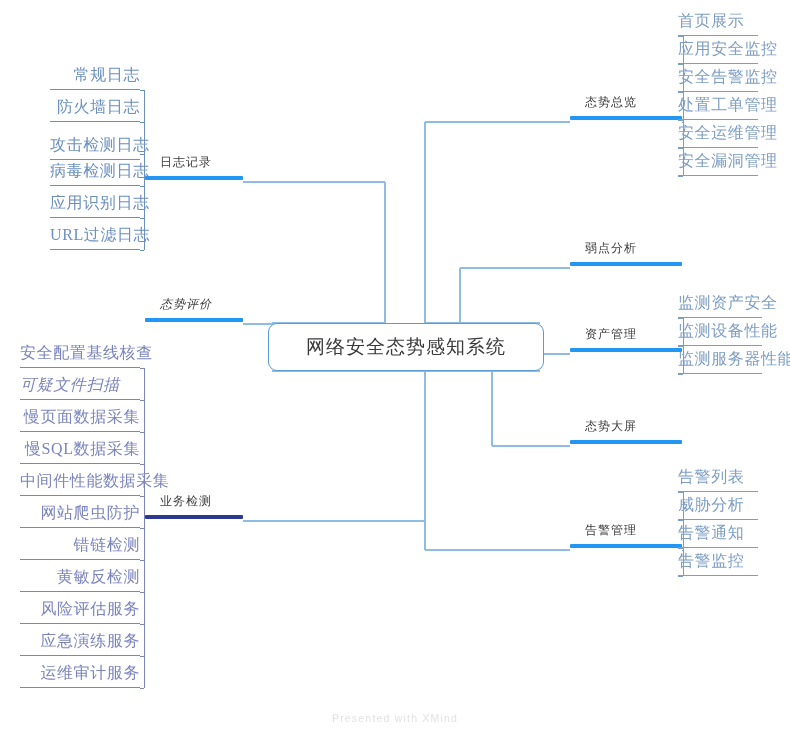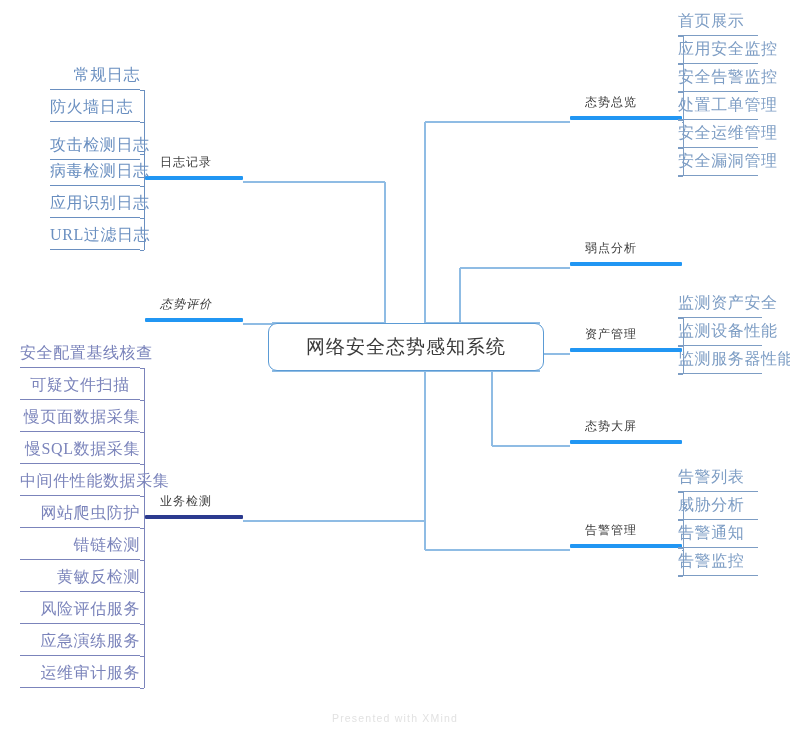--- a/index.html
+++ b/index.html
@@ -250,21 +250,21 @@
       </div>
       <div class="branch" style="left: 145px; top: 154px; width: 98px; height: 26px;">
         <div class="branch-label" style="left: 15px;">日志记录</div>
         <div class="branch-bar" style="width: 98px; background: rgb(33, 150, 243);"></div>
       </div>
       <div class="leaf" style="left: 50px; top: 70px; width: 90px; height: 20px;">
         <div class="leaf-label" style="color: rgb(106, 143, 192); width: 90px; text-align: right;">常规日志</div>
         <div class="leaf-bar" style="width: 90px; background: rgb(106, 143, 192);"></div>
       </div>
       <div class="leaf" style="left: 50px; top: 102px; width: 90px; height: 20px;">
-        <div class="leaf-label" style="color: rgb(106, 143, 192); width: 90px; text-align: left;">防火墙日志</div>
+        <div class="leaf-label" style="color: rgb(106, 143, 192); width: 90px; text-align: right;">防火墙日志</div>
         <div class="leaf-bar" style="width: 90px; background: rgb(106, 143, 192);"></div>
       </div>
       <div class="leaf" style="left: 50px; top: 134px; width: 90px; height: 20px; margin-top: 6px;">
         <div class="leaf-label" style="color: rgb(106, 143, 192); width: 90px; text-align: right;">攻击检测日志</div>
         <div class="leaf-bar" style="width: 90px; background: rgb(106, 143, 192);"></div>
       </div>
       <div class="leaf" style="left: 50px; top: 166px; width: 90px; height: 20px;">
         <div class="leaf-label" style="color: rgb(106, 143, 192); width: 90px; text-align: right;">病毒检测日志</div>
         <div class="leaf-bar" style="width: 90px; background: rgb(106, 143, 192);"></div>
       </div>
@@ -282,21 +282,21 @@
       </div>
       <div class="branch" style="left: 145px; top: 493px; width: 98px; height: 26px;">
         <div class="branch-label" style="left: 15px;">业务检测</div>
         <div class="branch-bar" style="width: 98px; background: rgb(43, 58, 143);"></div>
       </div>
       <div class="leaf" style="left: 20px; top: 348px; width: 120px; height: 20px;">
         <div class="leaf-label" style="color: rgb(123, 132, 187); width: 120px; text-align: right;">安全配置基线核查</div>
         <div class="leaf-bar" style="width: 120px; background: rgb(123, 132, 187);"></div>
       </div>
       <div class="leaf" style="left: 20px; top: 380px; width: 120px; height: 20px;">
-        <div class="leaf-label" style="color: rgb(123, 132, 187); width: 120px; text-align: center;">可疑文件扫描</div>
+        <div class="leaf-label" style="color: rgb(123, 132, 187); width: 120px; text-align: left; font-style: italic;">可疑文件扫描</div>
         <div class="leaf-bar" style="width: 120px; background: rgb(123, 132, 187);"></div>
       </div>
       <div class="leaf" style="left: 20px; top: 412px; width: 120px; height: 20px;">
         <div class="leaf-label" style="color: rgb(123, 132, 187); width: 120px; text-align: right;">慢页面数据采集</div>
         <div class="leaf-bar" style="width: 120px; background: rgb(123, 132, 187);"></div>
       </div>
       <div class="leaf" style="left: 20px; top: 444px; width: 120px; height: 20px;">
         <div class="leaf-label" style="color: rgb(123, 132, 187); width: 120px; text-align: right;">慢SQL数据采集</div>
         <div class="leaf-bar" style="width: 120px; background: rgb(123, 132, 187);"></div>
       </div>

